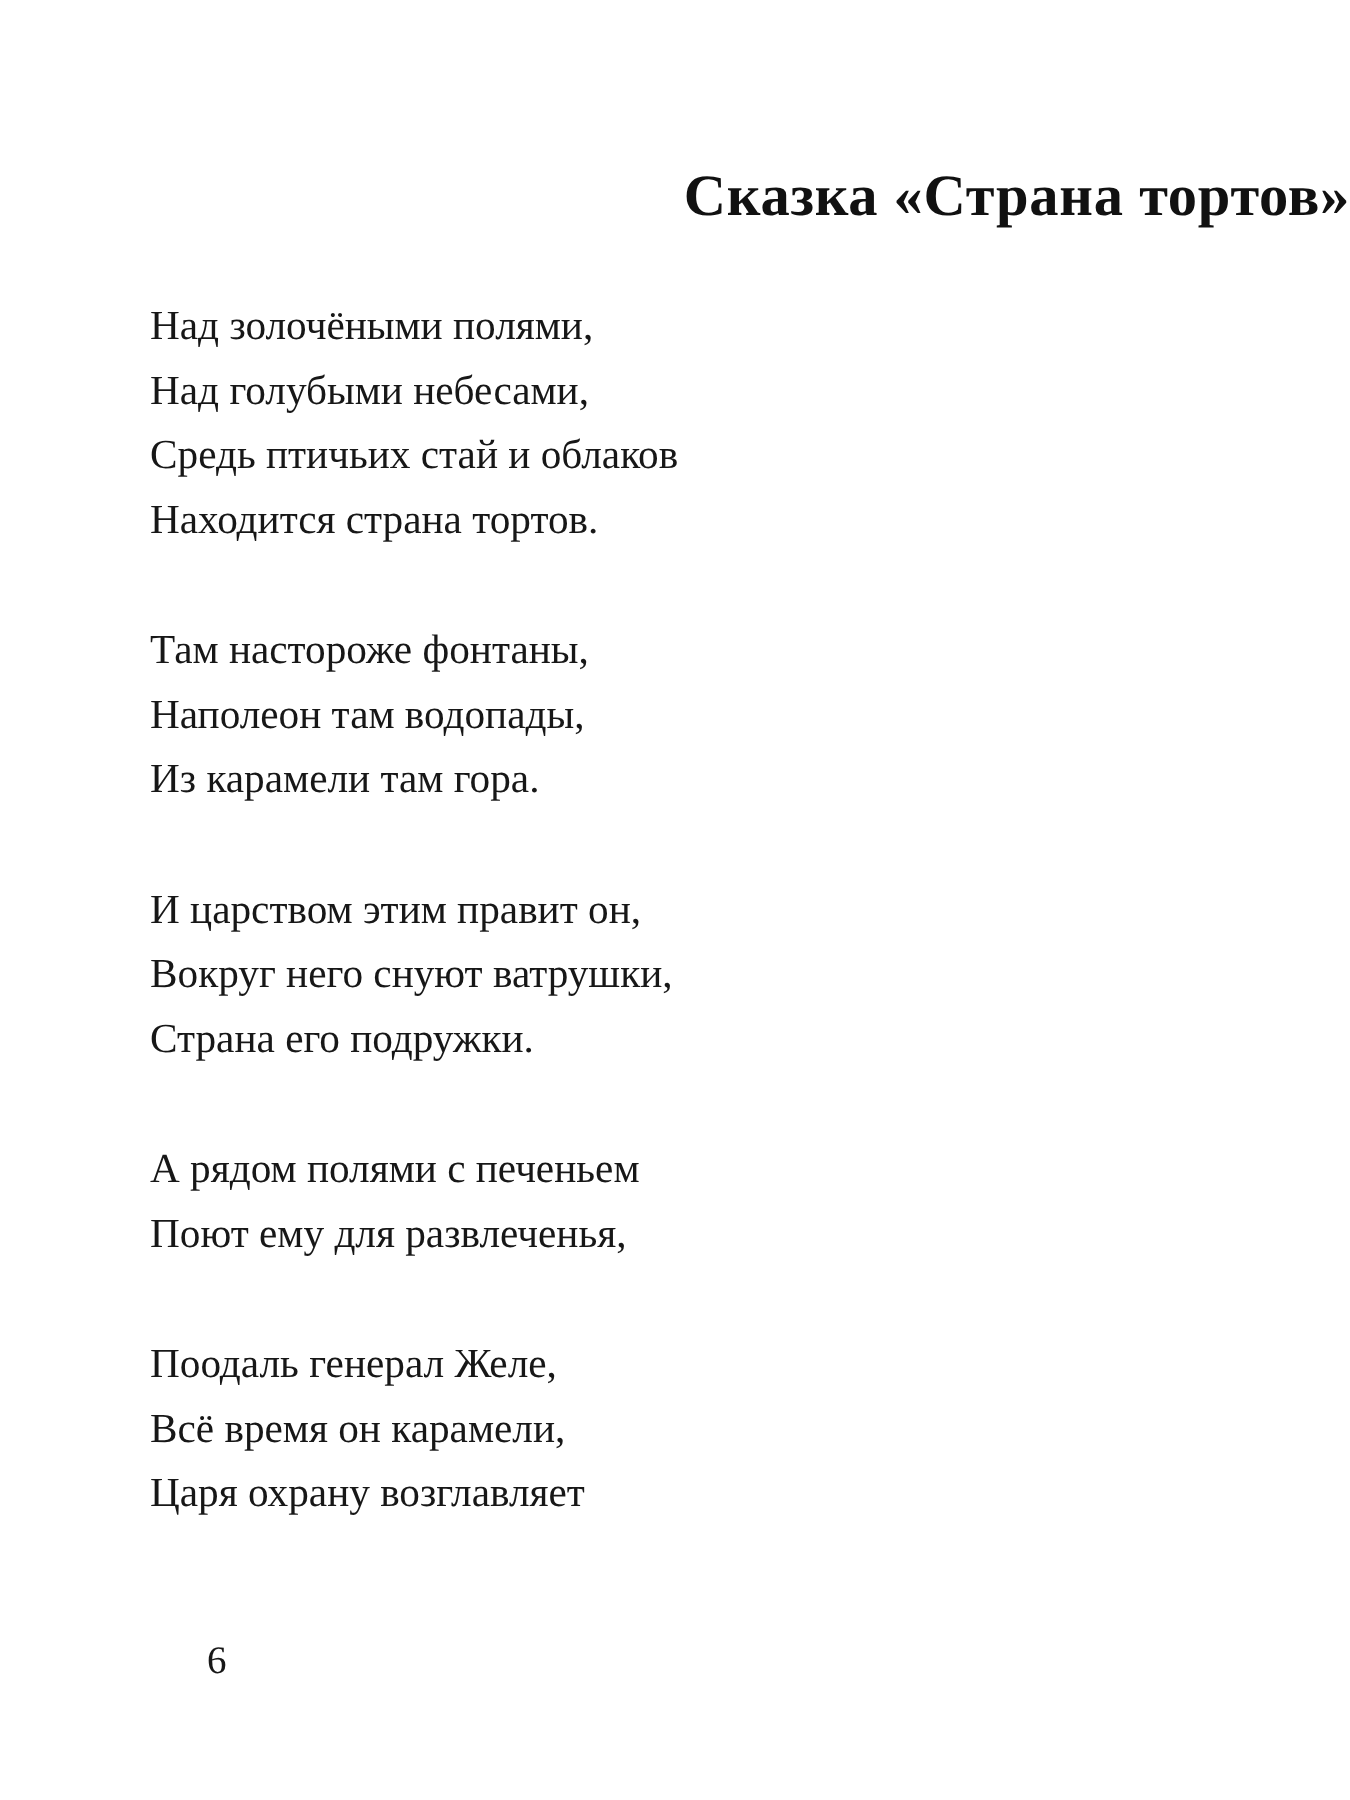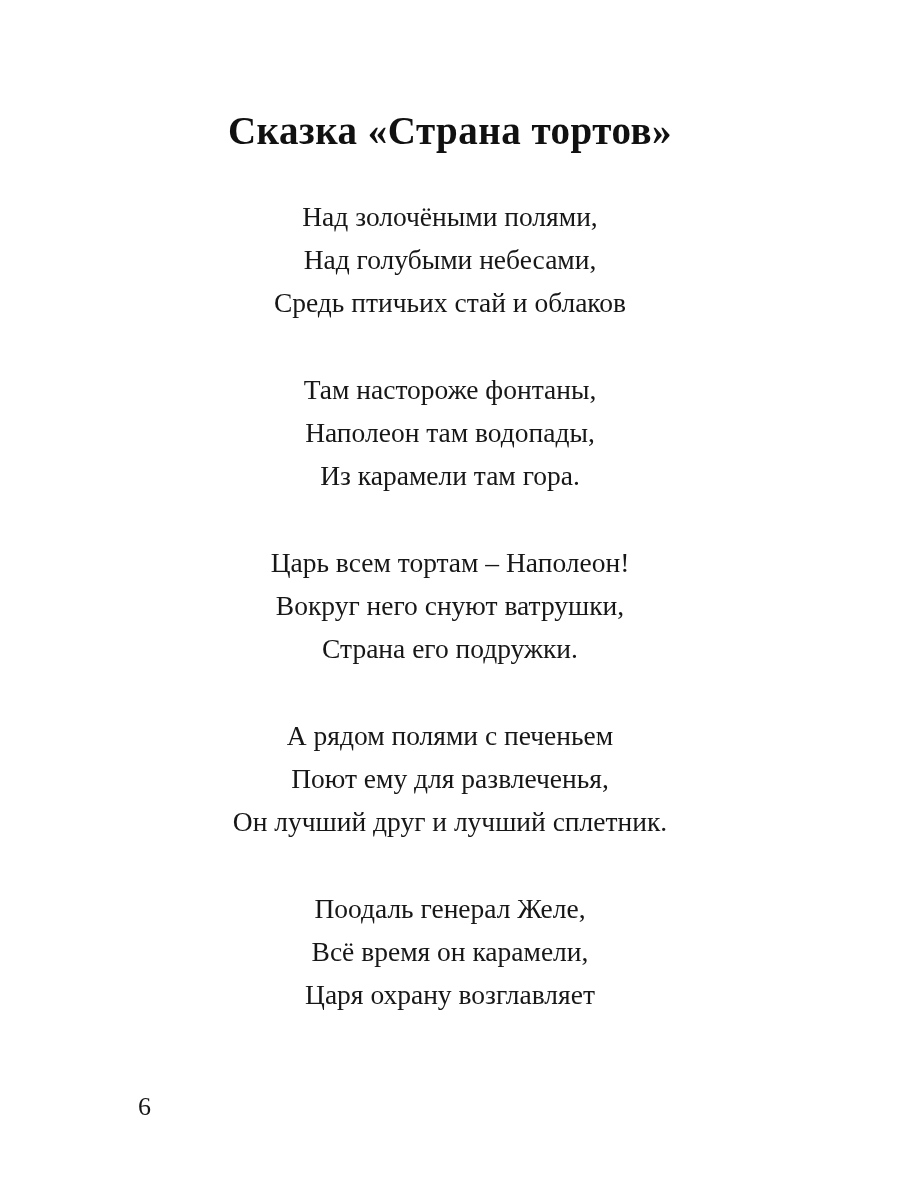--- a/index.html
+++ b/index.html
@@ -15,34 +15,33 @@
     overflow: hidden;
   }
   .page {
     position: relative;
     width: 900px;
     height: 1200px;
     box-sizing: border-box;
     padding: 0;
   }
   .poem-title {
-    text-align: center;
+    text-align: right;
     font-family: "Liberation Serif", serif;
     font-weight: bold;
     font-size: 39px;
     letter-spacing: 0.5px;
     margin: 0;
     padding-top: 108px;
     color: #111111;
   }
   .poem-body {
     margin: 0 auto;
     padding-top: 42px;
     width: 700px;
-    text-align: center;
   }
   .stanza {
     margin: 0 0 44px 0;
   }
   .stanza:last-child {
     margin-bottom: 16px;
   }
   .line {
     font-family: "Liberation Serif", serif;
     font-size: 27.5px;
@@ -65,38 +64,38 @@
 <div class="page">
 
   <h1 class="poem-title">Сказка «Страна тортов»</h1>
 
   <div class="poem-body">
 
     <div class="stanza">
       <div class="line">Над золочёными полями,</div>
       <div class="line">Над голубыми небесами,</div>
       <div class="line">Средь птичьих стай и облаков</div>
+      <div class="line">Находится страна тортов.</div>
     </div>
 
     <div class="stanza">
       <div class="line">Там настороже фонтаны,</div>
       <div class="line">Наполеон там водопады,</div>
       <div class="line">Из карамели там гора.</div>
     </div>
 
     <div class="stanza">
-      <div class="line">Царь всем тортам – Наполеон!</div>
+      <div class="line">И царством этим правит он,</div>
       <div class="line">Вокруг него снуют ватрушки,</div>
       <div class="line">Страна его подружки.</div>
     </div>
 
     <div class="stanza">
       <div class="line">А рядом полями с печеньем</div>
       <div class="line">Поют ему для развлеченья,</div>
-      <div class="line">Он лучший друг и лучший сплетник.</div>
     </div>
 
     <div class="stanza">
       <div class="line">Поодаль генерал Желе,</div>
       <div class="line">Всё время он карамели,</div>
       <div class="line">Царя охрану возглавляет</div>
     </div>
 
   </div>
 

